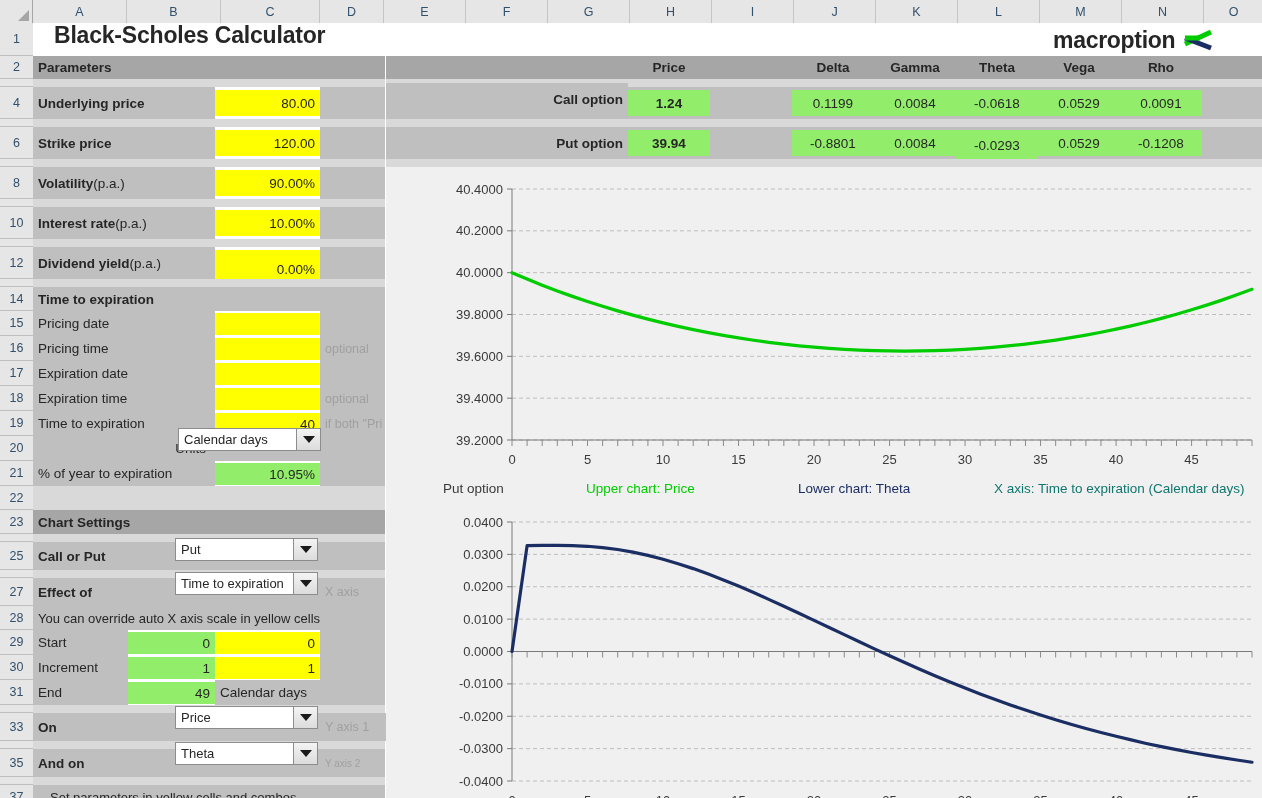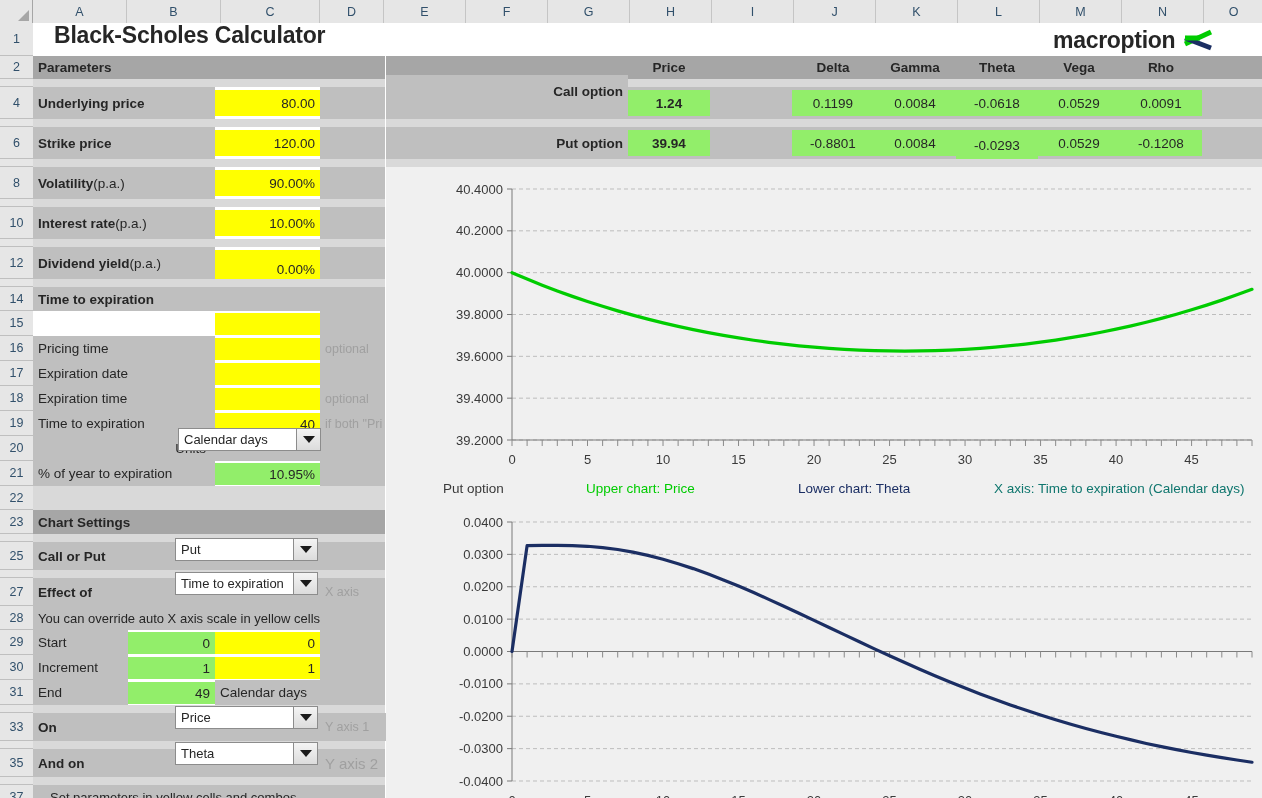--- a/index.html
+++ b/index.html
@@ -218,21 +218,21 @@
     <div class="cell bg-lgrey" style="left:0;top:56px;width:352px;height:8px"></div>
     <div class="cell bg-lgrey" style="left:353px;top:56px;width:876px;height:8px"></div>
 
     <div class="cell bg-grey left" style="left:0;top:64px;width:182px;height:32px">
       <span class="bold">Underlying price</span>
         <span></span>
     </div>
     <div class="cell bg-yellow right" style="left:182px;top:64px;width:105px;height:26px;margin-top:3px">80.00</div>
     <div class="cell bg-grey" style="left:287px;top:64px;width:65px;height:32px"></div>
     <div class="cell bg-grey" style="left:353px;top:64px;width:876px;height:32px"></div>
-    <div class="cell bg-grey bold right" style="left:353px;top:52px;width:242px;height:32px">Call option</div>
+    <div class="cell bg-grey bold right" style="left:353px;top:60px;width:242px;height:32px">Call option</div>
     <div class="cell bg-green bold center" style="left:595px;top:67px;width:82px;height:26px">1.24</div>
     <div class="cell bg-green center" style="left:759px;top:67px;width:82px;height:26px">0.1199</div>
     <div class="cell bg-green center" style="left:841px;top:67px;width:82px;height:26px">0.0084</div>
     <div class="cell bg-green center" style="left:923px;top:67px;width:82px;height:26px">-0.0618</div>
     <div class="cell bg-green center" style="left:1005px;top:67px;width:82px;height:26px">0.0529</div>
     <div class="cell bg-green center" style="left:1087px;top:67px;width:82px;height:26px">0.0091</div>
 
     <div class="cell bg-lgrey" style="left:0;top:96px;width:352px;height:8px"></div>
     <div class="cell bg-lgrey" style="left:353px;top:96px;width:876px;height:8px"></div>
 
@@ -276,20 +276,21 @@
       <span class="bold">Dividend yield</span>
         <span> (p.a.)</span>
     </div>
     <div class="cell bg-yellow right" style="left:182px;top:227px;width:105px;height:38px">0.00%</div>
     <div class="cell bg-grey" style="left:287px;top:224px;width:65px;height:32px"></div>
 
     <div class="cell bg-lgrey" style="left:0;top:256px;width:352px;height:8px"></div>
 
     <div class="cell bg-grey bold left" style="left:0;top:264px;width:352px;height:24px">Time to expiration</div>
 
+    <div class="cell bg-grey left" style="left:0;top:288px;width:182px;height:25px">Pricing date</div>
     <div class="cell bg-yellow right" style="left:182px;top:290px;width:105px;height:22px"></div>
     <div class="cell bg-grey" style="left:287px;top:288px;width:65px;height:25px"></div>
 
     <div class="cell bg-grey left" style="left:0;top:313px;width:182px;height:25px">Pricing time</div>
     <div class="cell bg-yellow right" style="left:182px;top:315px;width:105px;height:22px"></div>
     <div class="cell bg-grey muted left" style="left:287px;top:313px;width:65px;height:25px;font-size:12.5px">optional</div>
 
     <div class="cell bg-grey left" style="left:0;top:338px;width:182px;height:25px">Expiration date</div>
     <div class="cell bg-yellow right" style="left:182px;top:340px;width:105px;height:22px"></div>
     <div class="cell bg-grey" style="left:287px;top:338px;width:65px;height:25px"></div>
@@ -369,21 +370,21 @@
 
     <div class="cell bg-lgrey" style="left:0;top:718px;width:352px;height:8px"></div>
 
     <div class="cell bg-grey bold left" style="left:0;top:726px;width:352px;height:28px">And on</div>
     <div class="combo" style="left:142px;top:719px;width:143px">
       <span class="combo-val">Theta</span>
       <span class="combo-btn">
         <span class="combo-arrow"></span>
       </span>
     </div>
-    <div class="cell bg-grey muted left" style="left:287px;top:726px;width:65px;height:28px;font-size:15px">Y axis 2</div>
+    <div class="cell bg-grey muted left" style="left:287px;top:726px;width:65px;height:28px;font-size:10px">Y axis 2</div>
 
     <div class="cell bg-lgrey" style="left:0;top:754px;width:352px;height:8px"></div>
 
     <div class="cell bg-grey left" style="left:0;top:762px;width:352px;height:24px;padding-left:17px;font-size:13px">Set parameters in yellow cells and combos.</div>
 
     <div class="chart-panel" style="left:353px;top:144px;width:876px;height:654px">
 
       <div style="position:absolute;left:0;top:0;width:876px;height:305px">
         <svg id="upper-svg" width="876" height="305" viewBox="0 0 876 305">
             <line x1="126" x2="866" y1="273.00" y2="273.00" stroke="#bdbdbd" stroke-width="1" stroke-dasharray="4 3"></line>

